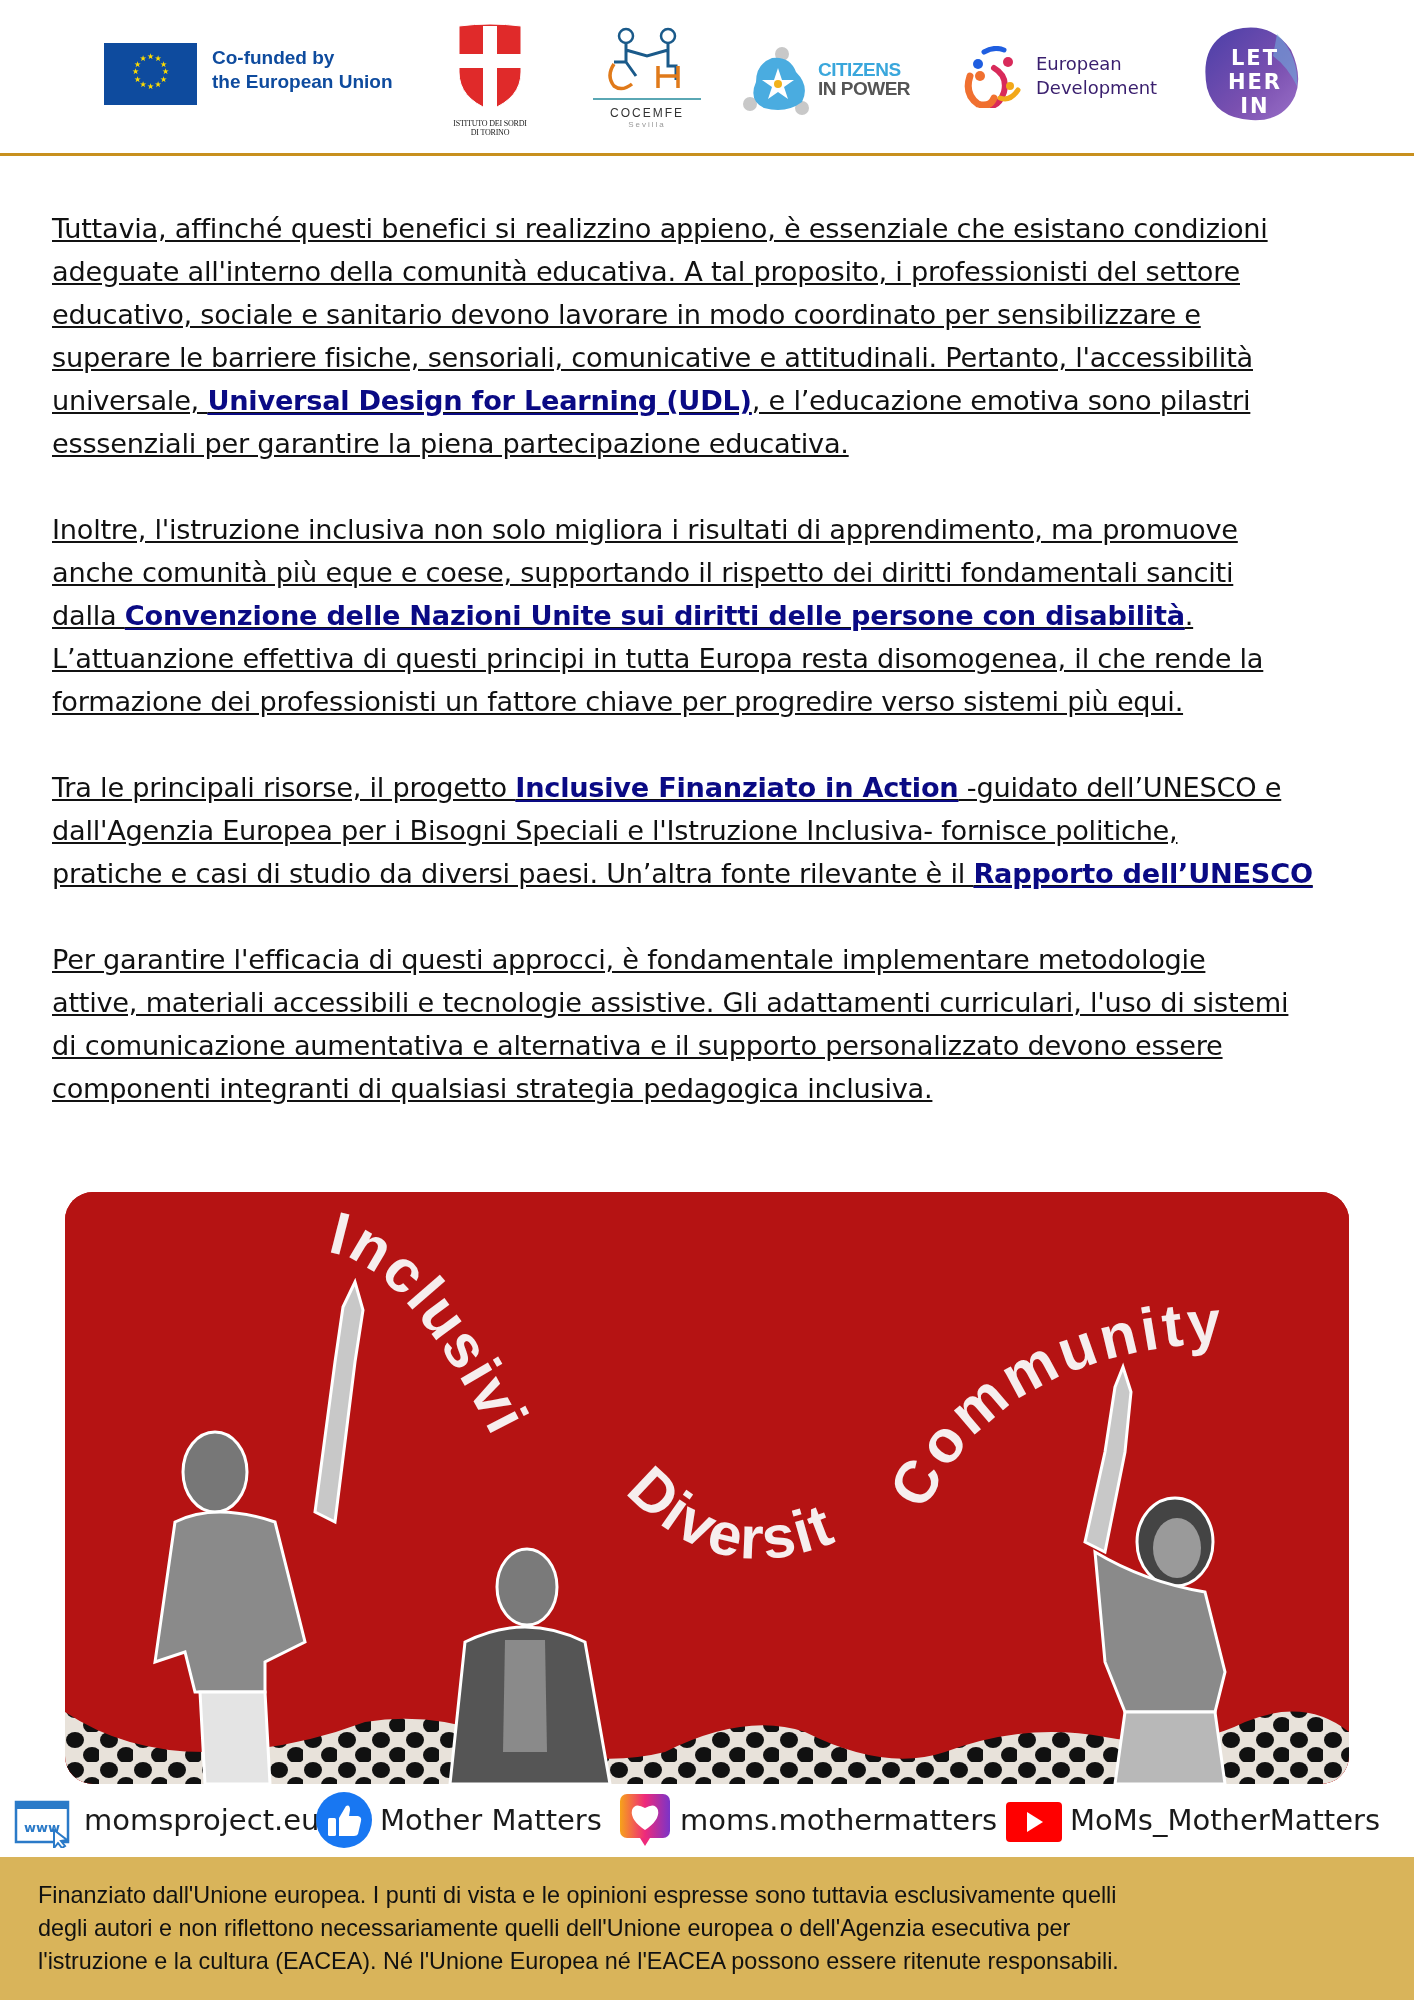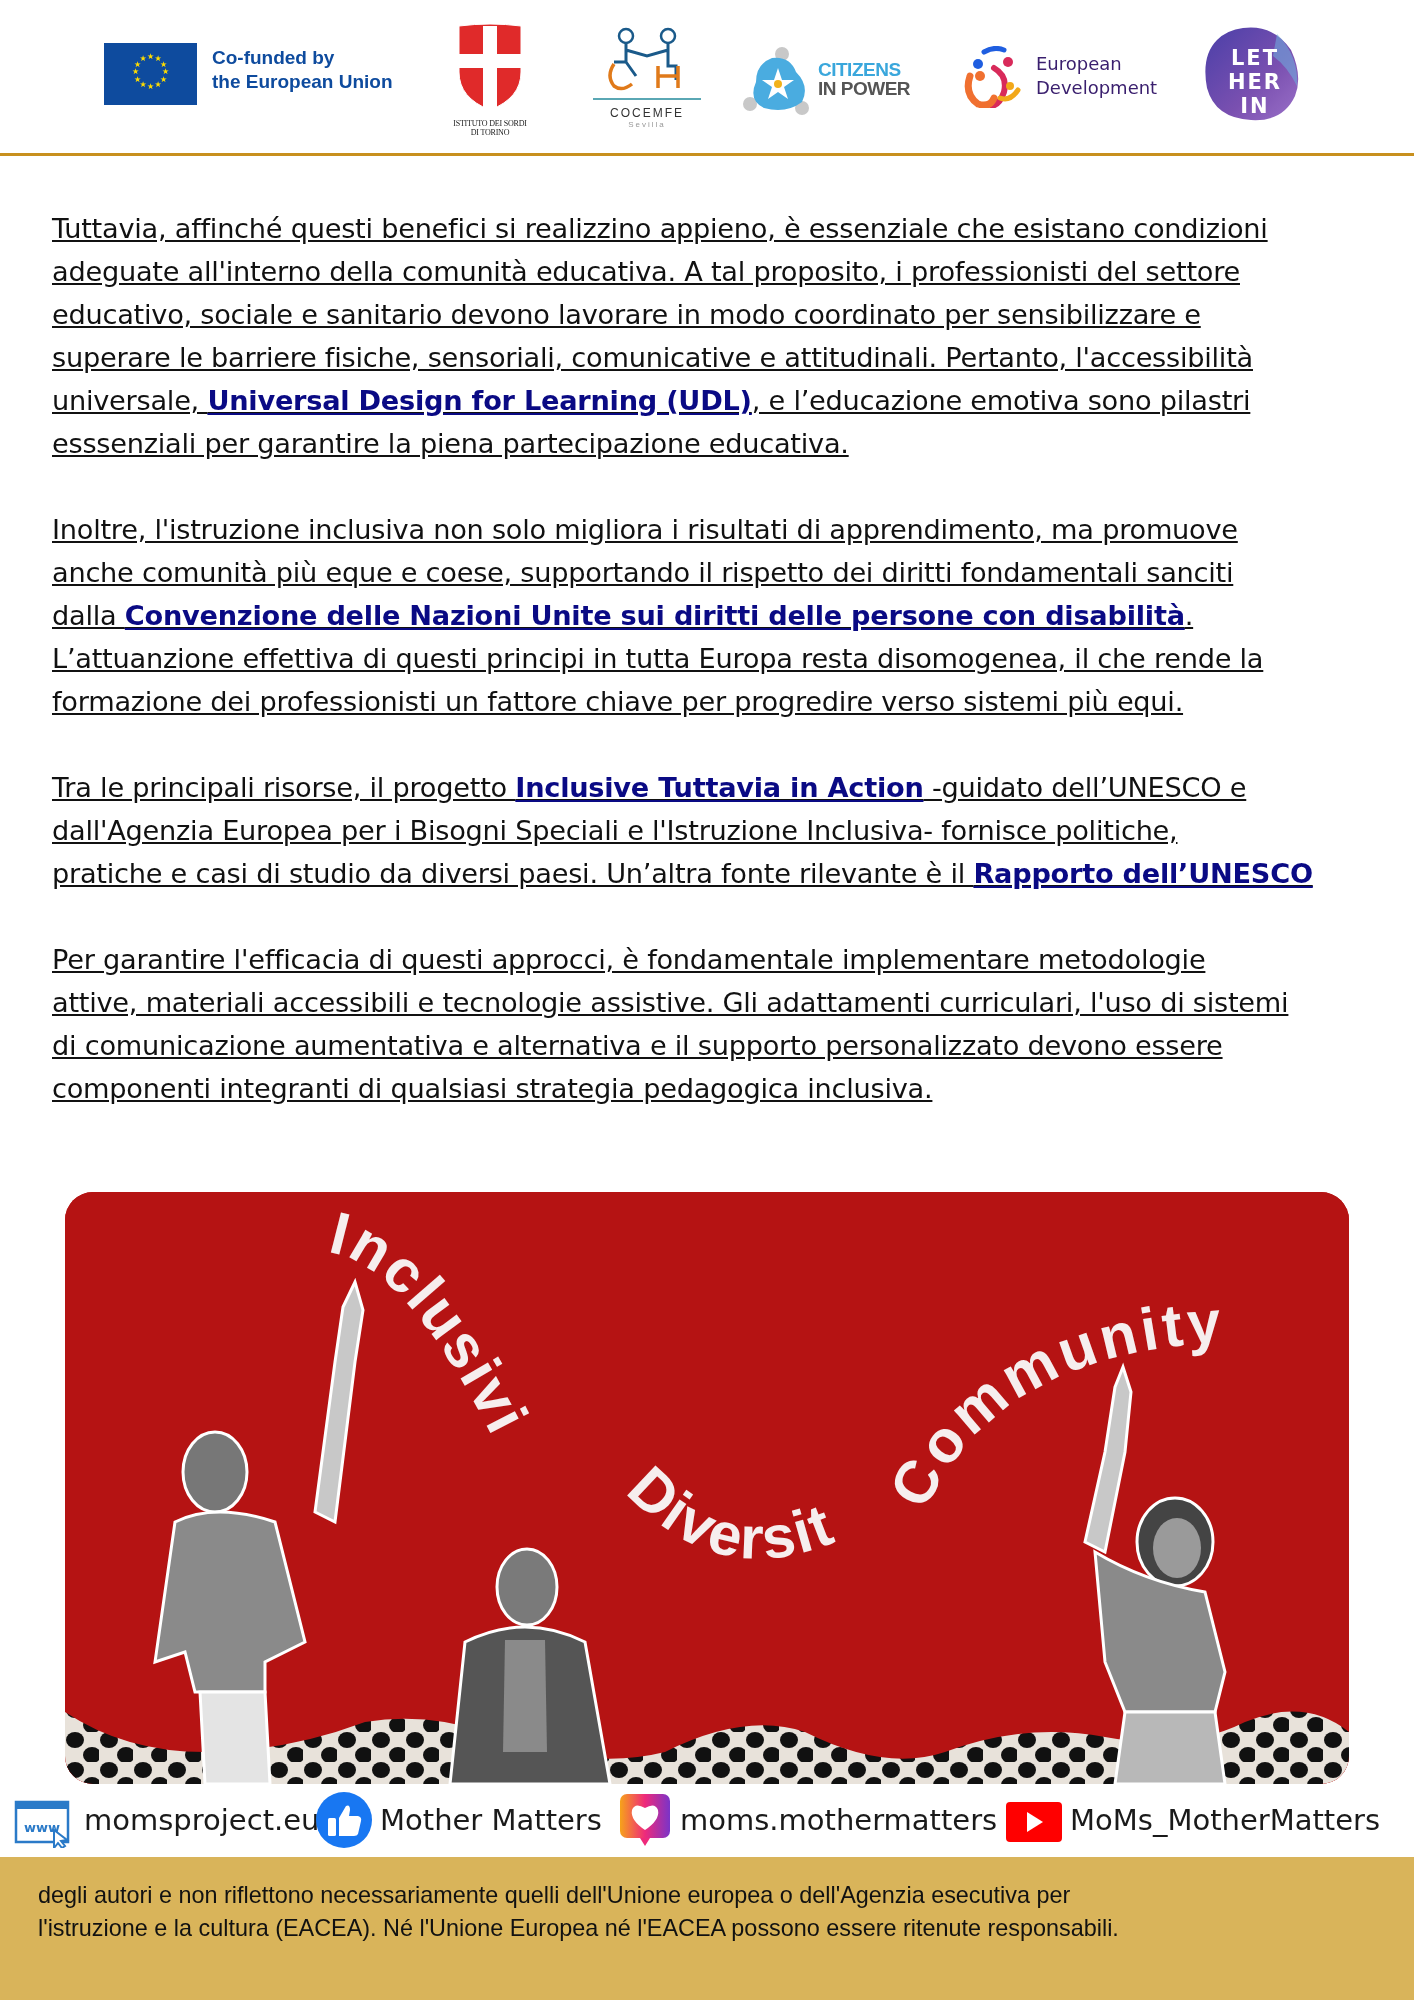--- a/index.html
+++ b/index.html
@@ -170,21 +170,21 @@
     <span class="ln">esssenziali per garantire la piena partecipazione educativa.</span>
   </p>
   <p>
     <span class="ln">Inoltre, l'istruzione inclusiva non solo migliora i risultati di apprendimento, ma promuove</span>
     <span class="ln">anche comunità più eque e coese, supportando il rispetto dei diritti fondamentali sanciti</span>
     <span class="ln"><span>dalla </span><a>Convenzione delle Nazioni Unite sui diritti delle persone con disabilità</a><span>.</span></span>
     <span class="ln">L’attuanzione effettiva di questi principi in tutta Europa resta disomogenea, il che rende la</span>
     <span class="ln">formazione dei professionisti un fattore chiave per progredire verso sistemi più equi.</span>
   </p>
   <p>
-    <span class="ln"><span>Tra le principali risorse, il progetto </span><a>Inclusive Tuttavia in Action</a><span> -guidato dell’UNESCO e</span></span>
+    <span class="ln"><span>Tra le principali risorse, il progetto </span><a>Inclusive Finanziato in Action</a><span> -guidato dell’UNESCO e</span></span>
     <span class="ln">dall'Agenzia Europea per i Bisogni Speciali e l'Istruzione Inclusiva- fornisce politiche,</span>
     <span class="ln"><span>pratiche e casi di studio da diversi paesi. Un’altra fonte rilevante è il </span><a>Rapporto dell’UNESCO</a></span>
   </p>
   <p>
     <span class="ln">Per garantire l'efficacia di questi approcci, è fondamentale implementare metodologie</span>
     <span class="ln">attive, materiali accessibili e tecnologie assistive. Gli adattamenti curriculari, l'uso di sistemi</span>
     <span class="ln">di comunicazione aumentativa e alternativa e il supporto personalizzato devono essere</span>
     <span class="ln">componenti integranti di qualsiasi strategia pedagogica inclusiva.</span>
   </p>
 </main>
@@ -274,16 +274,17 @@
     <svg class="icon" width="58" height="56" viewBox="0 0 58 56">
       <rect x="2" y="10" width="56" height="40" rx="4" fill="#ff0000"></rect>
       <path d="M23 20 L23 40 L39 30 Z" fill="#fff"></path>
     </svg>
     <span>MoMs_MotherMatters</span>
   </div>
 </div>
 
 <footer class="footer">
   <div class="footer-text">
+    <span class="ln">Finanziato dall'Unione europea. I punti di vista e le opinioni espresse sono tuttavia esclusivamente quelli</span>
     <span class="ln">degli autori e non riflettono necessariamente quelli dell'Unione europea o dell'Agenzia esecutiva per</span>
     <span class="ln">l'istruzione e la cultura (EACEA). Né l'Unione Europea né l'EACEA possono essere ritenute responsabili.</span>
   </div>
 </footer>
 
 </body></html>

